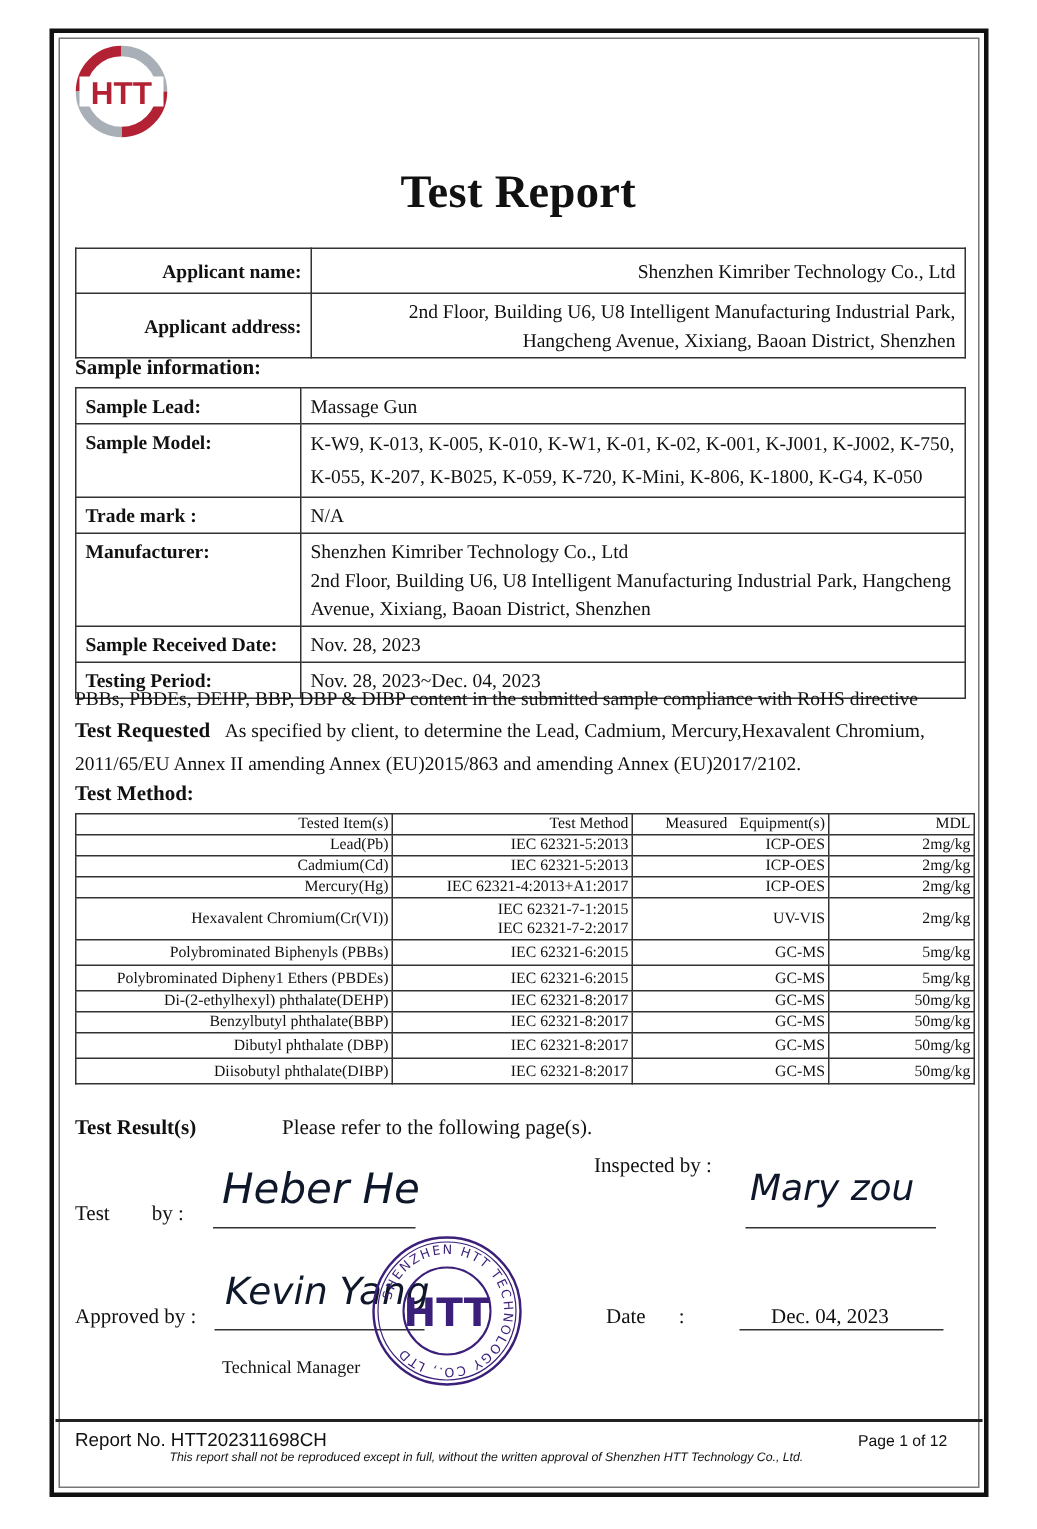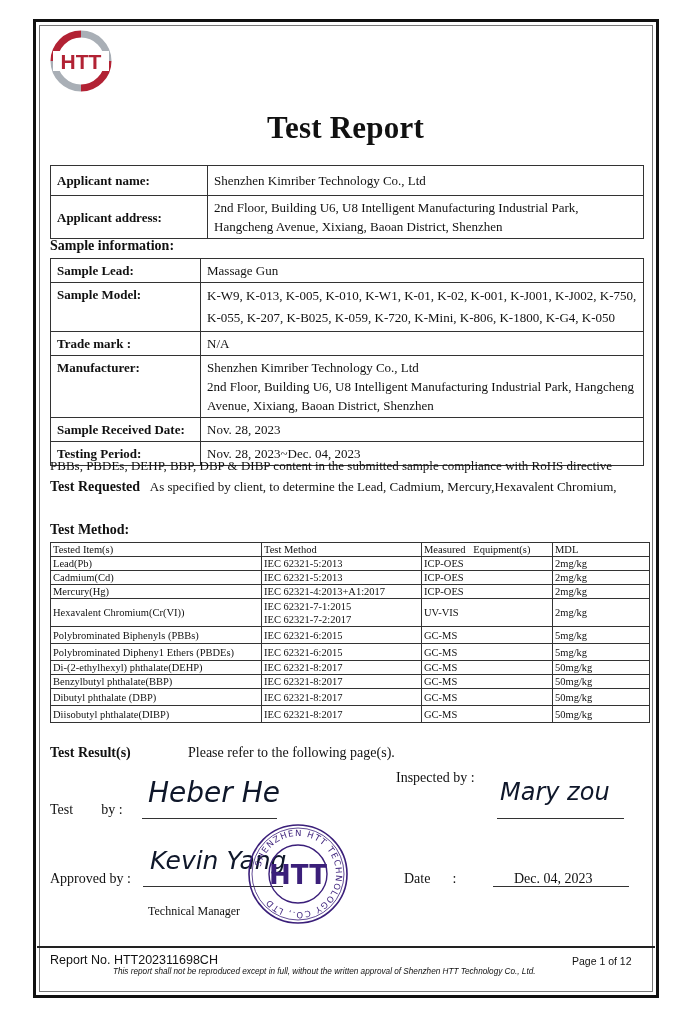--- a/index.html
+++ b/index.html
@@ -6,27 +6,27 @@
   body{width:691px;height:1019px;position:relative;overflow:hidden;font-family:"Liberation Serif",serif;color:#111;}
   .frame{position:absolute;left:33px;top:19px;width:626px;height:979px;border:3px solid #111;box-sizing:border-box;}
   .frame-inner{position:absolute;left:3px;top:3px;right:3px;bottom:3px;border:1px solid #777;}
   .logo{position:absolute;left:50px;top:30px;width:62px;height:62px;}
   .title{position:absolute;left:0;width:691px;top:110px;text-align:center;font-weight:bold;font-size:31px;letter-spacing:0.2px;}
   table{border-collapse:collapse;}
   .info{position:absolute;left:50px;width:594px;font-size:13px;}
   .info td{border:1px solid #333;padding:2px 6px;vertical-align:top;line-height:19px;}
   .info td.lbl{font-weight:bold;width:137px;}
   .app{top:165px;}
-  .app td{vertical-align:middle;}
+  .app td{vertical-align:middle;text-align:right;}
   .sec{position:absolute;left:50px;font-weight:bold;font-size:14px;}
   .sample{top:258px;}
   .para{position:absolute;left:50px;width:600px;font-size:13px;line-height:21px;}
   .para b{font-size:14px;}
   .method{position:absolute;left:50px;top:542px;width:600px;font-size:10.5px;}
-  .method td,.method th{border:1px solid #333;text-align:left;font-weight:normal;padding:0 2px;line-height:13px;}
+  .method td,.method th{border:1px solid #333;text-align:right;font-weight:normal;padding:0 2px;line-height:13px;}
   .sigrow{position:absolute;font-size:14px;}
   .line{position:absolute;border-bottom:1px solid #333;}
   .sig{position:absolute;font-family:"DejaVu Sans",sans-serif;font-style:italic;font-size:28px;color:#0f172a;}
   .stamp{position:absolute;left:247px;top:823px;width:102px;height:102px;}
   .footer-line{position:absolute;left:37px;width:618px;top:946px;border-top:2px solid #222;}
   .report-no{position:absolute;left:50px;top:953px;font-family:"Liberation Sans",sans-serif;font-size:12.5px;}
   .page-no{position:absolute;left:572px;top:955px;font-family:"Liberation Sans",sans-serif;font-size:10.5px;}
   .disclaimer{position:absolute;left:113px;top:967px;font-family:"Liberation Sans",sans-serif;font-style:italic;font-size:8.2px;}
 </style>
 </head>
@@ -97,20 +97,21 @@
   <tr>
     <td class="lbl">Testing Period:</td>
     <td>Nov. 28, 2023~Dec. 04, 2023</td>
   </tr>
 </tbody>
   </table>
 
 <div class="para" style="top:455px">
   <div>PBBs, PBDEs, DEHP, BBP, DBP &amp; DIBP content in the submitted sample compliance with RoHS directive</div>
   <div><b>Test Requested</b>&nbsp;&nbsp;&nbsp;<span>As specified by client, to determine the Lead, Cadmium, Mercury,Hexavalent Chromium,</span></div>
+  <div>2011/65/EU Annex II amending Annex (EU)2015/863 and amending Annex (EU)2017/2102.</div>
 </div>
 
 <div class="sec" style="top:522px">Test Method:</div>
 
 <table class="method">
   <thead>
     <tr>
       <th style="width:206px">Tested Item(s)</th>
       <th style="width:155px">Test Method</th>
       <th style="width:126px;white-space:pre">Measured   Equipment(s)</th>

